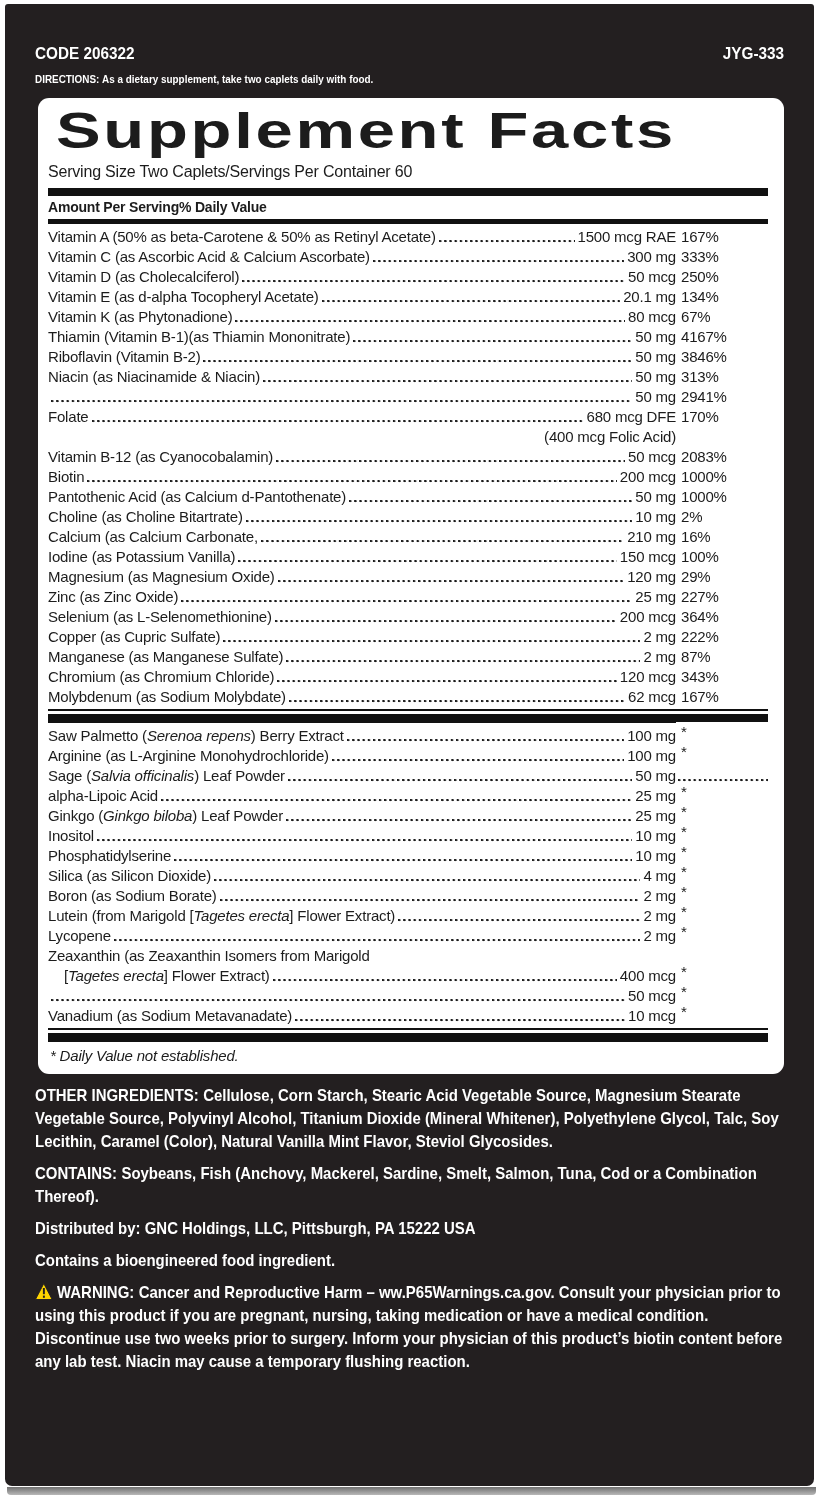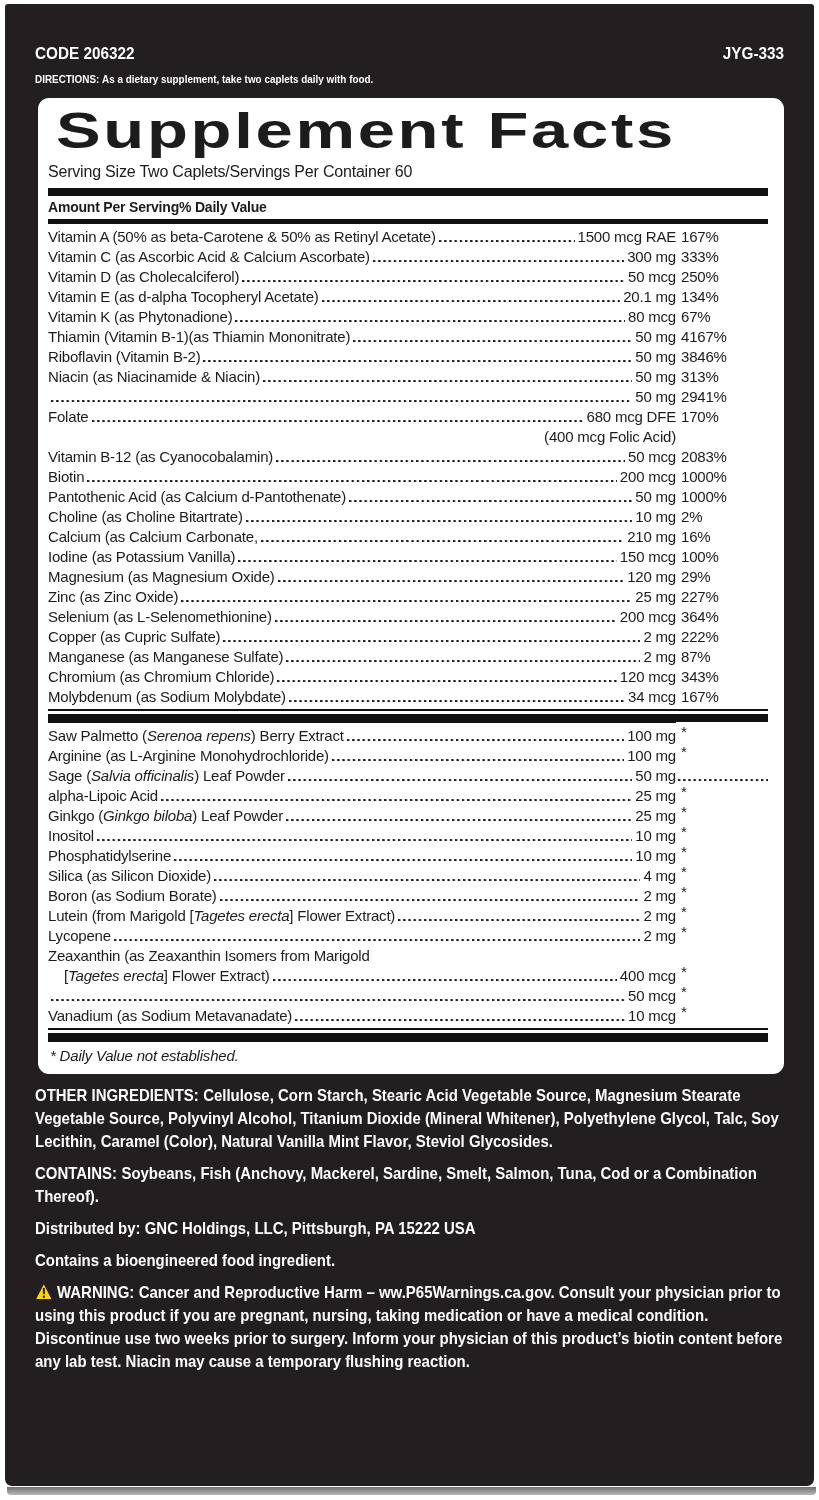--- a/index.html
+++ b/index.html
@@ -254,21 +254,21 @@
               <span class="nm">Chromium (as Chromium Chloride)</span>
               <span class="lead"></span>
               <span class="amt">120 mcg</span>
               <span class="tail">
                 <span class="dv">343%</span>
               </span>
             </div>
             <div class="row">
               <span class="nm">Molybdenum (as Sodium Molybdate)</span>
               <span class="lead"></span>
-              <span class="amt">34 mcg</span>
+              <span class="amt">62 mcg</span>
               <span class="tail">
                 <span class="dv">167%</span>
               </span>
             </div>
           </div>
 
         <div class="rule-thin"></div>
         <div class="bar-thick"></div>
 
         <div class="rows" id="rows-other">

